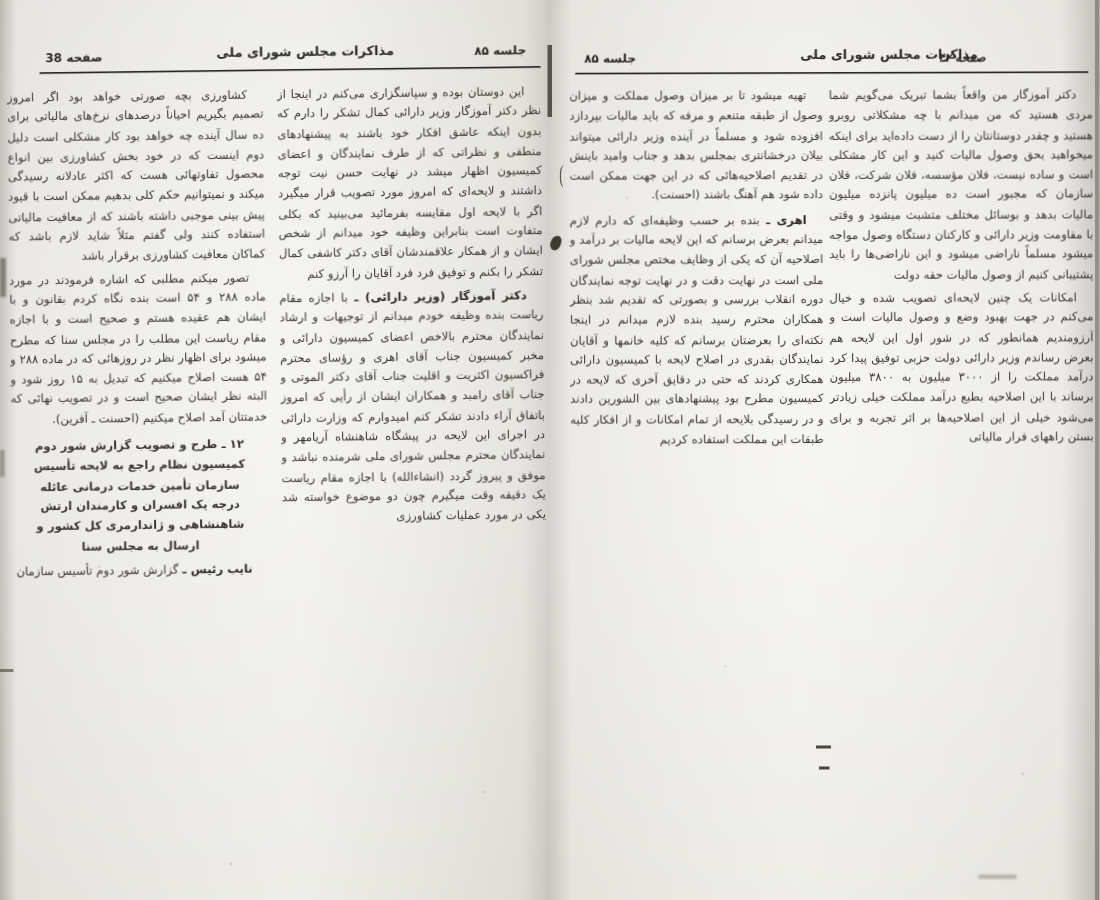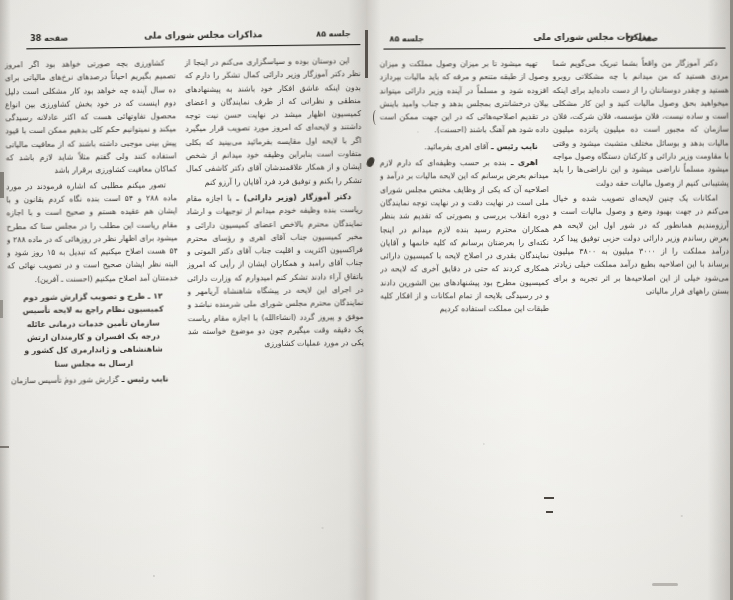--- a/index.html
+++ b/index.html
@@ -50,21 +50,20 @@
       <span class="hdr" style="left:260px;top:34px;font-style:italic;">صفحه ۴۲</span>
       <span class="hdr hdr-title" style="left:168px;top:32px;">مذاکرات مجلس شورای ملی</span>
       <span class="hdr" style="left:24px;top:34px;">جلسه ۸۵</span>
       <div class="rule" style="left:18px;right:7px;top:48px;"></div>
       <div class="col" style="left:187px;top:57px;width:176px;height:532px;">
           <p class="para body">دکتر آموزگار من واقعاً بشما تبریک می‌گویم شما مردی هستید که من میدانم با چه مشکلاتی روبرو هستید و چقدر دوستانتان را از دست داده‌اید برای اینکه میخواهید بحق وصول مالیات کنید و این کار مشکلی است و ساده نیست، فلان مؤسسه، فلان شرکت، فلان سازمان که مجبور است ده میلیون پانزده میلیون مالیات بدهد و بوسائل مختلف متشبث میشود و وقتی با مقاومت وزیر دارائی و کارکنان دستگاه وصول مواجه میشود مسلماً ناراضی میشود و این ناراضی‌ها را باید پشتیبانی کنیم از وصول مالیات حقه دولت</p>
           <p class="para body">امکانات یک چنین لایحه‌ای تصویب شده و خیال می‌کنم در جهت بهبود وضع و وصول مالیات است و آرزومندیم همانطور که در شور اول این لایحه هم بعرض رساندم وزیر دارائی دولت حزبی توفیق پیدا کرد درآمد مملکت را از ۳۰۰۰ میلیون به ۳۸۰۰ میلیون برساند با این اصلاحیه بطبع درآمد مملکت خیلی زیادتر می‌شود خیلی از این اصلاحیه‌ها بر اثر تجربه و برای بستن راههای فرار مالیاتی</p>
         </div>
       <div class="col" style="left:14px;top:57px;width:169px;height:532px;">
           <p class="para body">تهیه میشود تا بر میزان وصول مملکت و میزان وصول از طبقه متنعم و مرفه که باید مالیات بپردازد افزوده شود و مسلماً در آینده وزیر دارائی میتواند بیلان درخشانتری بمجلس بدهد و جناب وامید باینش در تقدیم اصلاحیه‌هائی که در این جهت ممکن است داده شود هم آهنگ باشند (احسنت).</p>
-          <p class="para speaker"><b>نایب رئیس ـ </b>آقای اهری بفرمائید.</p>
           <p class="para speaker"><b>اهری ـ </b>بنده بر حسب وظیفه‌ای که دارم لازم میدانم بعرض برسانم که این لایحه مالیات بر درآمد و اصلاحیه آن که یکی از وظایف مختص مجلس شورای ملی است در نهایت دقت و در نهایت توجه نمایندگان دوره انقلاب بررسی و بصورتی که تقدیم شد بنظر همکاران محترم رسید بنده لازم میدانم در اینجا نکته‌ای را بعرضتان برسانم که کلیه خانمها و آقایان نمایندگان بقدری در اصلاح لایحه با کمیسیون دارائی همکاری کردند که حتی در دقایق آخری که لایحه در کمیسیون مطرح بود پیشنهادهای بین الشورین دادند و در رسیدگی بلایحه از تمام امکانات و از افکار کلیه طبقات این مملکت استفاده کردیم</p>
         </div>
     </div>
   </div>
 
   <div class="page page-left">
     <div class="tilt-left">
       <span class="hdr" style="left:318px;top:31px;">جلسه ۸۵</span>
       <span class="hdr hdr-title" style="left:146px;top:30px;">مذاکرات مجلس شورای ملی</span>
       <span class="hdr" style="left:32px;top:32px;">صفحه 38</span>

